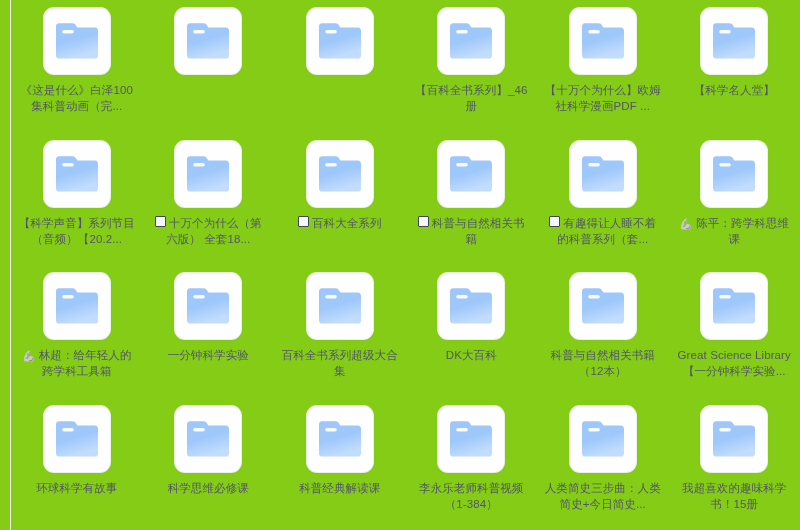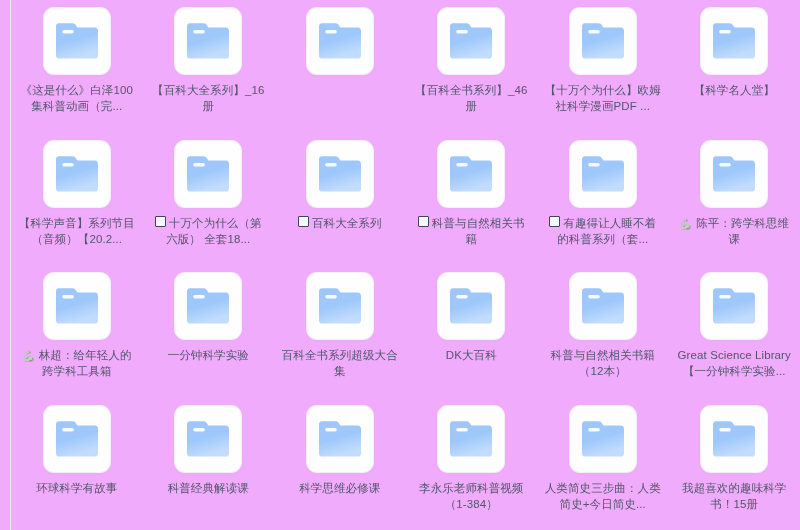--- a/index.html
+++ b/index.html
@@ -12,21 +12,21 @@
     overflow: hidden;
     background: #ffffff;
     font-family: "Liberation Sans", "DejaVu Sans", sans-serif;
     -webkit-font-smoothing: antialiased;
   }
   #file-browser {
     position: relative;
     width: 800px;
     height: 530px;
     box-sizing: border-box;
-    background: #f0abfc;
+    background: #84cc16;
   }
   
   #left-divider {
     position: absolute;
     left: 10px;
     top: 0;
     width: 1px;
     height: 530px;
     background: #ececec;
   }
@@ -136,21 +136,20 @@
             <stop offset="55%" stop-color="#9ec8fb"></stop>
             <stop offset="100%" stop-color="#c2dcfd"></stop>
           </linearGradient>
         </defs>
         <path d="M4.2,1.2 L17.5,1.2 C19.2,1.2 20.2,2.1 21.0,3.4 L22.4,5.6 L39.8,5.6
                  C41.9,5.6 43.0,6.9 43.0,9.0 L43.0,33.2 C43.0,35.4 41.9,36.6 39.8,36.6
                  L4.2,36.6 C2.1,36.6 1.0,35.4 1.0,33.2 L1.0,4.6 C1.0,2.4 2.1,1.2 4.2,1.2 Z" fill="url(#fg2)"></path>
         <rect x="7.2" y="8.0" width="11.6" height="3.4" rx="1.7" fill="#ffffff" opacity="0.93"></rect>
       </svg>
     </div>
-    <div class="file-label">【百科大全系列】_16册</div>
   </div>
       <div class="file-item">
     <div class="thumb-card">
       <svg class="folder-icon" viewBox="0 0 44 38" aria-hidden="true">
         <defs>
           <linearGradient id="fg3" x1="0" y1="0" x2="0.35" y2="1">
             <stop offset="0%" stop-color="#9ec6fa"></stop>
             <stop offset="55%" stop-color="#9ec8fb"></stop>
             <stop offset="100%" stop-color="#c2dcfd"></stop>
           </linearGradient>
@@ -447,51 +446,51 @@
                  L4.2,36.6 C2.1,36.6 1.0,35.4 1.0,33.2 L1.0,4.6 C1.0,2.4 2.1,1.2 4.2,1.2 Z" fill="url(#fg19)"></path>
         <rect x="7.2" y="8.0" width="11.6" height="3.4" rx="1.7" fill="#ffffff" opacity="0.93"></rect>
       </svg>
     </div>
     <div class="file-label">环球科学有故事</div>
   </div>
       <div class="file-item">
     <div class="thumb-card">
       <svg class="folder-icon" viewBox="0 0 44 38" aria-hidden="true">
         <defs>
+          <linearGradient id="fg21" x1="0" y1="0" x2="0.35" y2="1">
+            <stop offset="0%" stop-color="#9ec6fa"></stop>
+            <stop offset="55%" stop-color="#9ec8fb"></stop>
+            <stop offset="100%" stop-color="#c2dcfd"></stop>
+          </linearGradient>
+        </defs>
+        <path d="M4.2,1.2 L17.5,1.2 C19.2,1.2 20.2,2.1 21.0,3.4 L22.4,5.6 L39.8,5.6
+                 C41.9,5.6 43.0,6.9 43.0,9.0 L43.0,33.2 C43.0,35.4 41.9,36.6 39.8,36.6
+                 L4.2,36.6 C2.1,36.6 1.0,35.4 1.0,33.2 L1.0,4.6 C1.0,2.4 2.1,1.2 4.2,1.2 Z" fill="url(#fg21)"></path>
+        <rect x="7.2" y="8.0" width="11.6" height="3.4" rx="1.7" fill="#ffffff" opacity="0.93"></rect>
+      </svg>
+    </div>
+    <div class="file-label">科学思维必修课</div>
+  </div>
+      <div class="file-item">
+    <div class="thumb-card">
+      <svg class="folder-icon" viewBox="0 0 44 38" aria-hidden="true">
+        <defs>
           <linearGradient id="fg20" x1="0" y1="0" x2="0.35" y2="1">
             <stop offset="0%" stop-color="#9ec6fa"></stop>
             <stop offset="55%" stop-color="#9ec8fb"></stop>
             <stop offset="100%" stop-color="#c2dcfd"></stop>
           </linearGradient>
         </defs>
         <path d="M4.2,1.2 L17.5,1.2 C19.2,1.2 20.2,2.1 21.0,3.4 L22.4,5.6 L39.8,5.6
                  C41.9,5.6 43.0,6.9 43.0,9.0 L43.0,33.2 C43.0,35.4 41.9,36.6 39.8,36.6
                  L4.2,36.6 C2.1,36.6 1.0,35.4 1.0,33.2 L1.0,4.6 C1.0,2.4 2.1,1.2 4.2,1.2 Z" fill="url(#fg20)"></path>
         <rect x="7.2" y="8.0" width="11.6" height="3.4" rx="1.7" fill="#ffffff" opacity="0.93"></rect>
       </svg>
     </div>
     <div class="file-label">科普经典解读课</div>
-  </div>
-      <div class="file-item">
-    <div class="thumb-card">
-      <svg class="folder-icon" viewBox="0 0 44 38" aria-hidden="true">
-        <defs>
-          <linearGradient id="fg21" x1="0" y1="0" x2="0.35" y2="1">
-            <stop offset="0%" stop-color="#9ec6fa"></stop>
-            <stop offset="55%" stop-color="#9ec8fb"></stop>
-            <stop offset="100%" stop-color="#c2dcfd"></stop>
-          </linearGradient>
-        </defs>
-        <path d="M4.2,1.2 L17.5,1.2 C19.2,1.2 20.2,2.1 21.0,3.4 L22.4,5.6 L39.8,5.6
-                 C41.9,5.6 43.0,6.9 43.0,9.0 L43.0,33.2 C43.0,35.4 41.9,36.6 39.8,36.6
-                 L4.2,36.6 C2.1,36.6 1.0,35.4 1.0,33.2 L1.0,4.6 C1.0,2.4 2.1,1.2 4.2,1.2 Z" fill="url(#fg21)"></path>
-        <rect x="7.2" y="8.0" width="11.6" height="3.4" rx="1.7" fill="#ffffff" opacity="0.93"></rect>
-      </svg>
-    </div>
-    <div class="file-label">科学思维必修课</div>
   </div>
       <div class="file-item">
     <div class="thumb-card">
       <svg class="folder-icon" viewBox="0 0 44 38" aria-hidden="true">
         <defs>
           <linearGradient id="fg22" x1="0" y1="0" x2="0.35" y2="1">
             <stop offset="0%" stop-color="#9ec6fa"></stop>
             <stop offset="55%" stop-color="#9ec8fb"></stop>
             <stop offset="100%" stop-color="#c2dcfd"></stop>
           </linearGradient>

